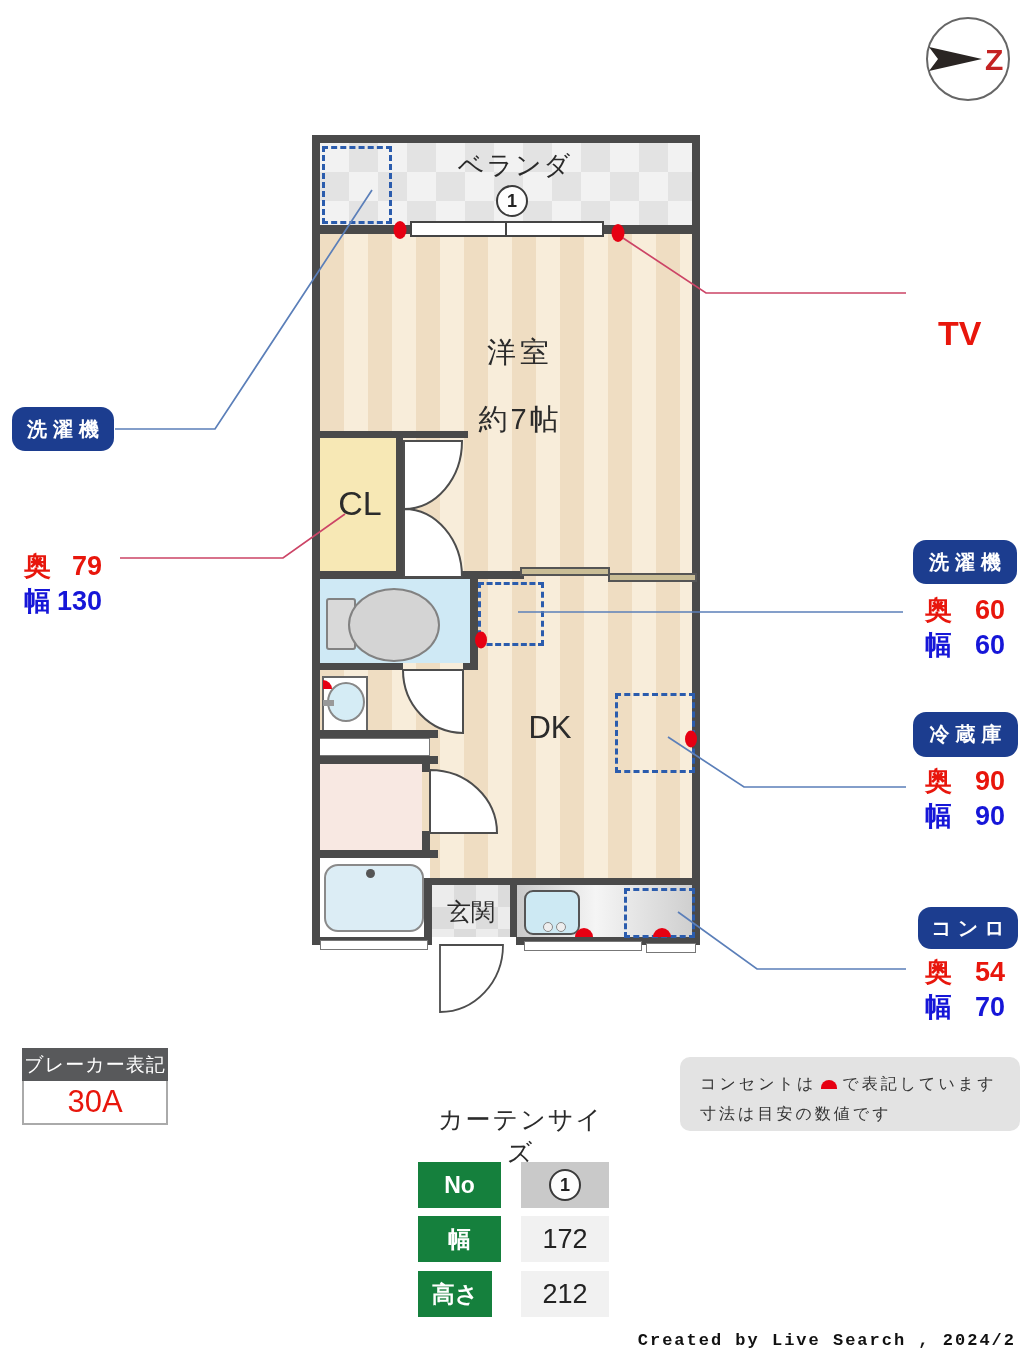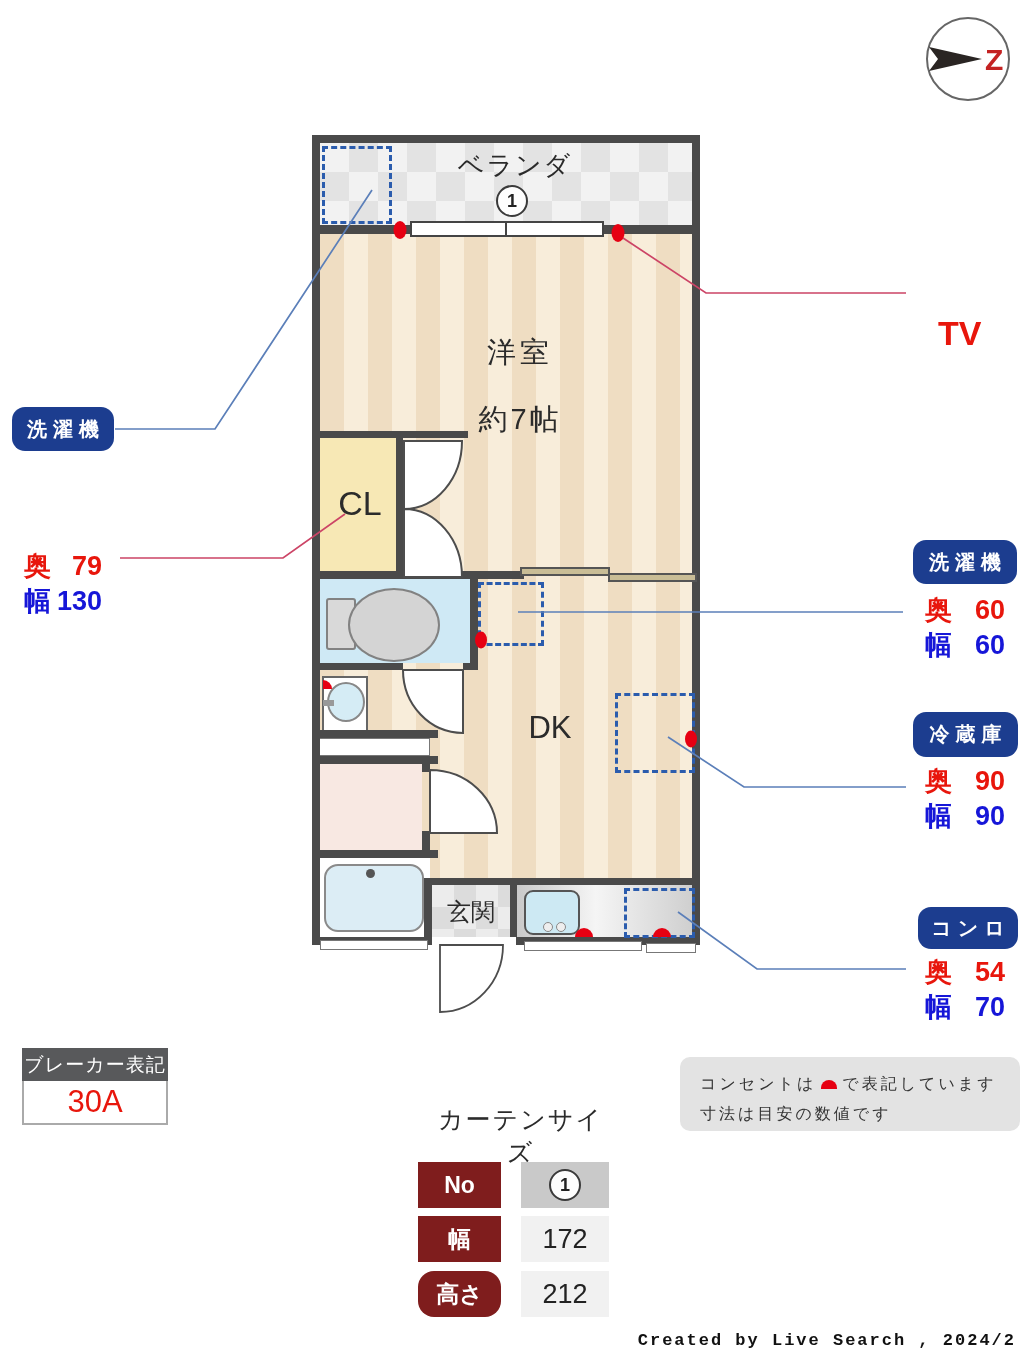--- a/index.html
+++ b/index.html
@@ -19,21 +19,21 @@
   .checker-b{background-color:#efefef;
      background-image:conic-gradient(#e3e3e3 90deg,#f2f2f2 90deg 180deg,#e3e3e3 180deg 270deg,#f2f2f2 270deg);
      background-size:58px 58px;}
   .checker-g{background-color:#e9e9e9;
      background-image:conic-gradient(#dcdcdc 90deg,#ececec 90deg 180deg,#dcdcdc 180deg 270deg,#ececec 270deg);
      background-size:44px 44px;}
   .stripes{background:repeating-linear-gradient(90deg,#efddc2 0 24px,#f8edda 24px 48px);}
   .circnum{display:inline-flex;align-items:center;justify-content:center;
      width:28px;height:28px;border:2px solid #3a3a3a;border-radius:50%;
      background:#fdfdfd;font-size:18px;font-weight:700;color:#222;}
-  .cell-label{position:absolute;background:#7f1d1d;color:#fff;display:flex;align-items:center;
+  .cell-label{position:absolute;background:#15803d;color:#fff;display:flex;align-items:center;
      justify-content:center;font-size:23px;font-weight:700;}
   .cell-val{position:absolute;display:flex;align-items:center;justify-content:center;
      font-size:27px;color:#222;}
   .halfdisc{display:inline-block;width:16px;height:9px;background:#e60012;
      border-radius:8px 8px 0 0;margin:0 5px;}
   .bar{position:absolute;background:#c9bd96;border:2px solid #555;box-sizing:border-box;}
   .whitebar{position:absolute;background:#fff;border:1px solid #777;box-sizing:border-box;}
 </style>
 </head>
 <body>
@@ -201,21 +201,21 @@
     <div style="background:#fff;border:2px solid #aaa;border-top:none;height:44px;display:flex;align-items:center;justify-content:center;font-size:31px;color:#e8160c;box-sizing:border-box;">30A</div>
   </div>
 
   <div class="roomtxt" style="left:428px;top:1103px;width:185px;font-size:25px;letter-spacing:2px;">カーテンサイズ</div>
   <div class="cell-label" style="left:418px;top:1162px;width:83px;height:46px;">No</div>
   <div class="cell-val" style="left:521px;top:1162px;width:88px;height:46px;background:#c9c9c9;">
     <span class="circnum">1</span>
   </div>
   <div class="cell-label" style="left:418px;top:1216px;width:83px;height:46px;">幅</div>
   <div class="cell-val" style="left:521px;top:1216px;width:88px;height:46px;background:#f1f1f1;">172</div>
-  <div class="cell-label" style="left:418px;top:1271px;width:83px;height:46px;border-radius:16px;">高さ</div>
+  <div class="cell-label" style="left:418px;top:1271px;width:74px;height:46px;">高さ</div>
   <div class="cell-val" style="left:521px;top:1271px;width:88px;height:46px;background:#f1f1f1;">212</div>
 
   <div class="abs" style="left:680px;top:1057px;width:340px;height:74px;background:#e3e3e3;border-radius:10px;box-sizing:border-box;padding:12px 20px;font-size:16px;letter-spacing:3px;color:#333;line-height:1.9;">
     <div>
       <span>コンセントは</span><span class="halfdisc"></span><span>で表記しています</span>
     </div>
     <div>寸法は目安の数値です</div>
   </div>
 
   <div class="abs" style="right:8px;top:1331px;font-family:'Liberation Mono','DejaVu Sans Mono',monospace;font-size:17px;font-weight:700;letter-spacing:2px;color:#111;">Created by Live Search , 2024/2</div>

